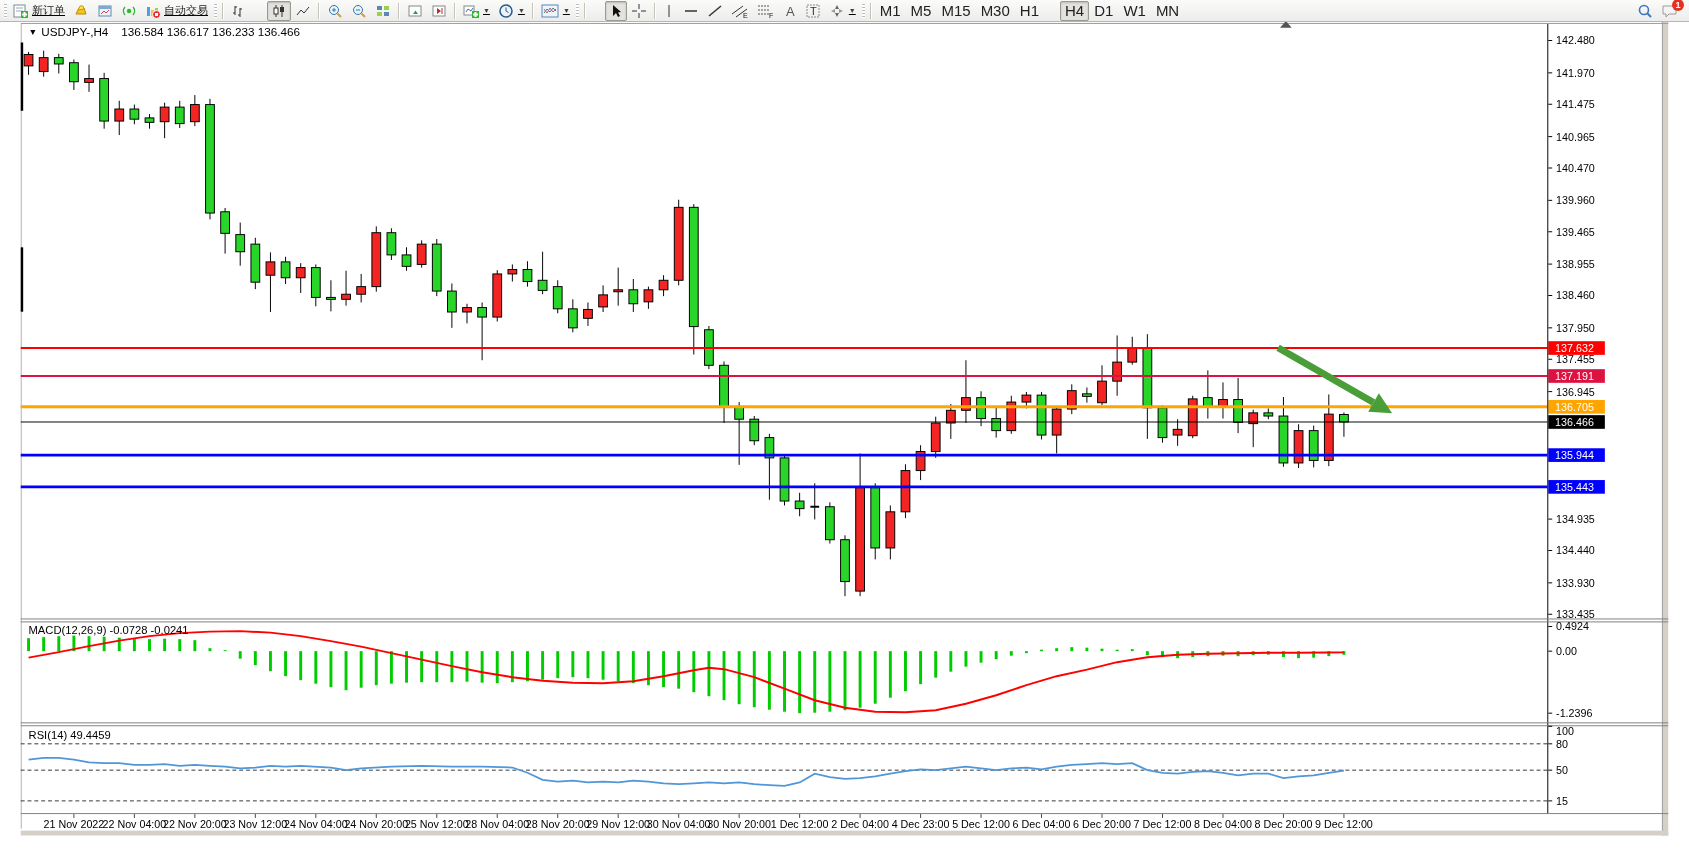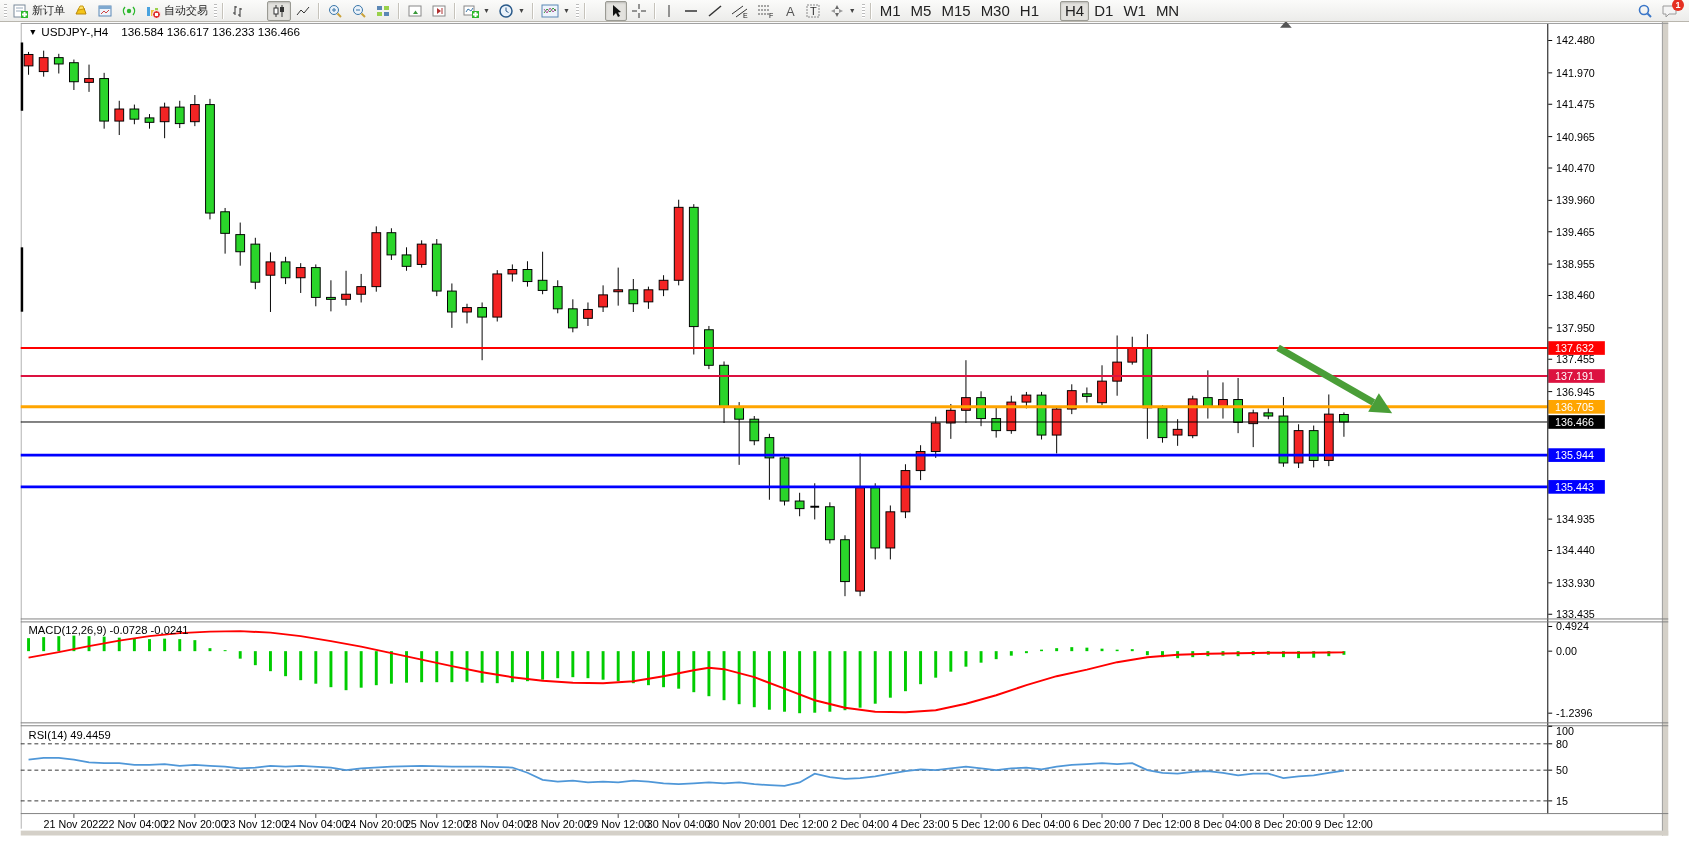--- a/index.html
+++ b/index.html
@@ -1,19 +1,19 @@
 <!DOCTYPE html>
 <html><head>
 <meta charset="utf-8">
 <style>
   html,body{margin:0;padding:0;background:#d4d0c8;width:1689px;height:855px;overflow:hidden;
             font-family:"Liberation Sans","DejaVu Sans",sans-serif;}
   
   .toolbar{height:21px;background:linear-gradient(#fbfbfa,#ececea);border-bottom:1px solid #b9b6ae;
-           display:flex;align-items:center;padding:0 2px;white-space:nowrap;}
+           display:flex;align-items:center;padding:0 2px;white-space:nowrap;text-decoration:underline;}
   .tb-right{margin-left:auto;display:flex;align-items:center;}
   .tbtn{display:inline-flex;align-items:center;gap:3px;height:18px;padding:0 3px;border:1px solid transparent;
         border-radius:2px;font-size:11px;color:#222;cursor:default;}
   .tbtn.active{background:#e3e2de;border:1px solid #9a9a93;box-shadow:inset 0 1px 2px rgba(0,0,0,.18);margin-left:16px;}
   .tsep{width:1px;height:16px;background:#c6c3bb;margin:0 3px;border-right:1px solid #fff;}
   .grip{width:3px;height:14px;margin:0 2px;background:repeating-linear-gradient(#bbb 0 1px,#fff 1px 3px);}
   .caret{font-size:7px;color:#444;margin-left:1px;}
   .tf{font-size:15px;padding:0 4px;}
   svg.ic{display:block;}
   .badge{position:absolute;top:-4px;right:-5px;background:#e53022;color:#fff;border-radius:50%;

